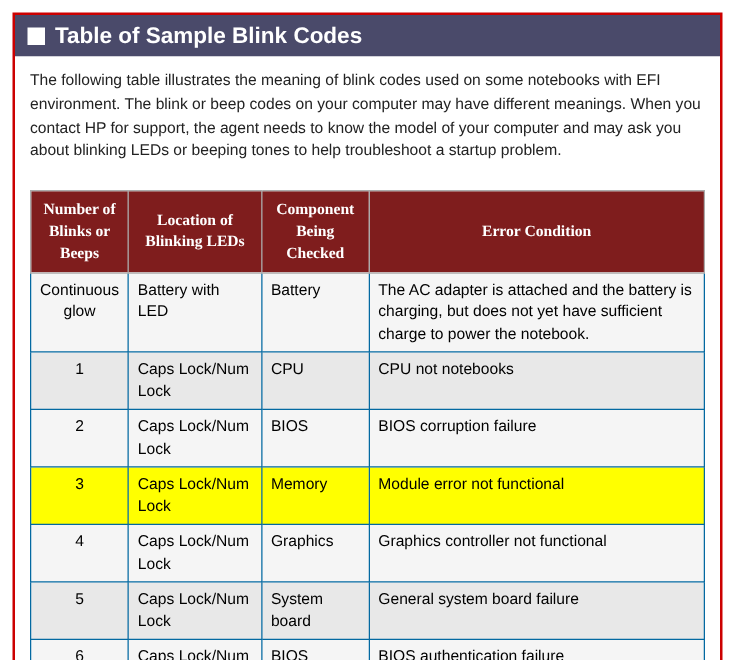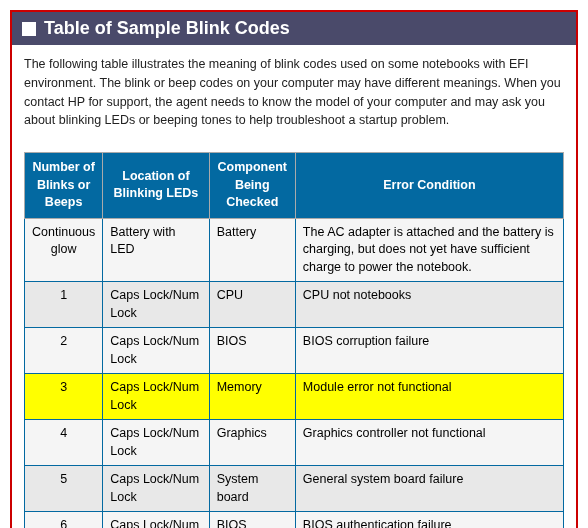--- a/index.html
+++ b/index.html
@@ -50,22 +50,23 @@
       font-size: 13px;
       margin-bottom: 6px;
       color: #222;
     }
     table {
       width: 100%;
       border-collapse: collapse;
       font-size: 12.5px;
     }
     thead tr {
-      background: #0369a1;
+      background: #7f1d1d;
       color: #fff;
+      font-family: Liberation Serif, serif;
     }
     thead th {
       border: 1px solid #aaa;
       padding: 6px 7px;
       text-align: center;
       font-weight: bold;
       vertical-align: middle;
       line-height: 1.4;
     }
     tbody tr {

